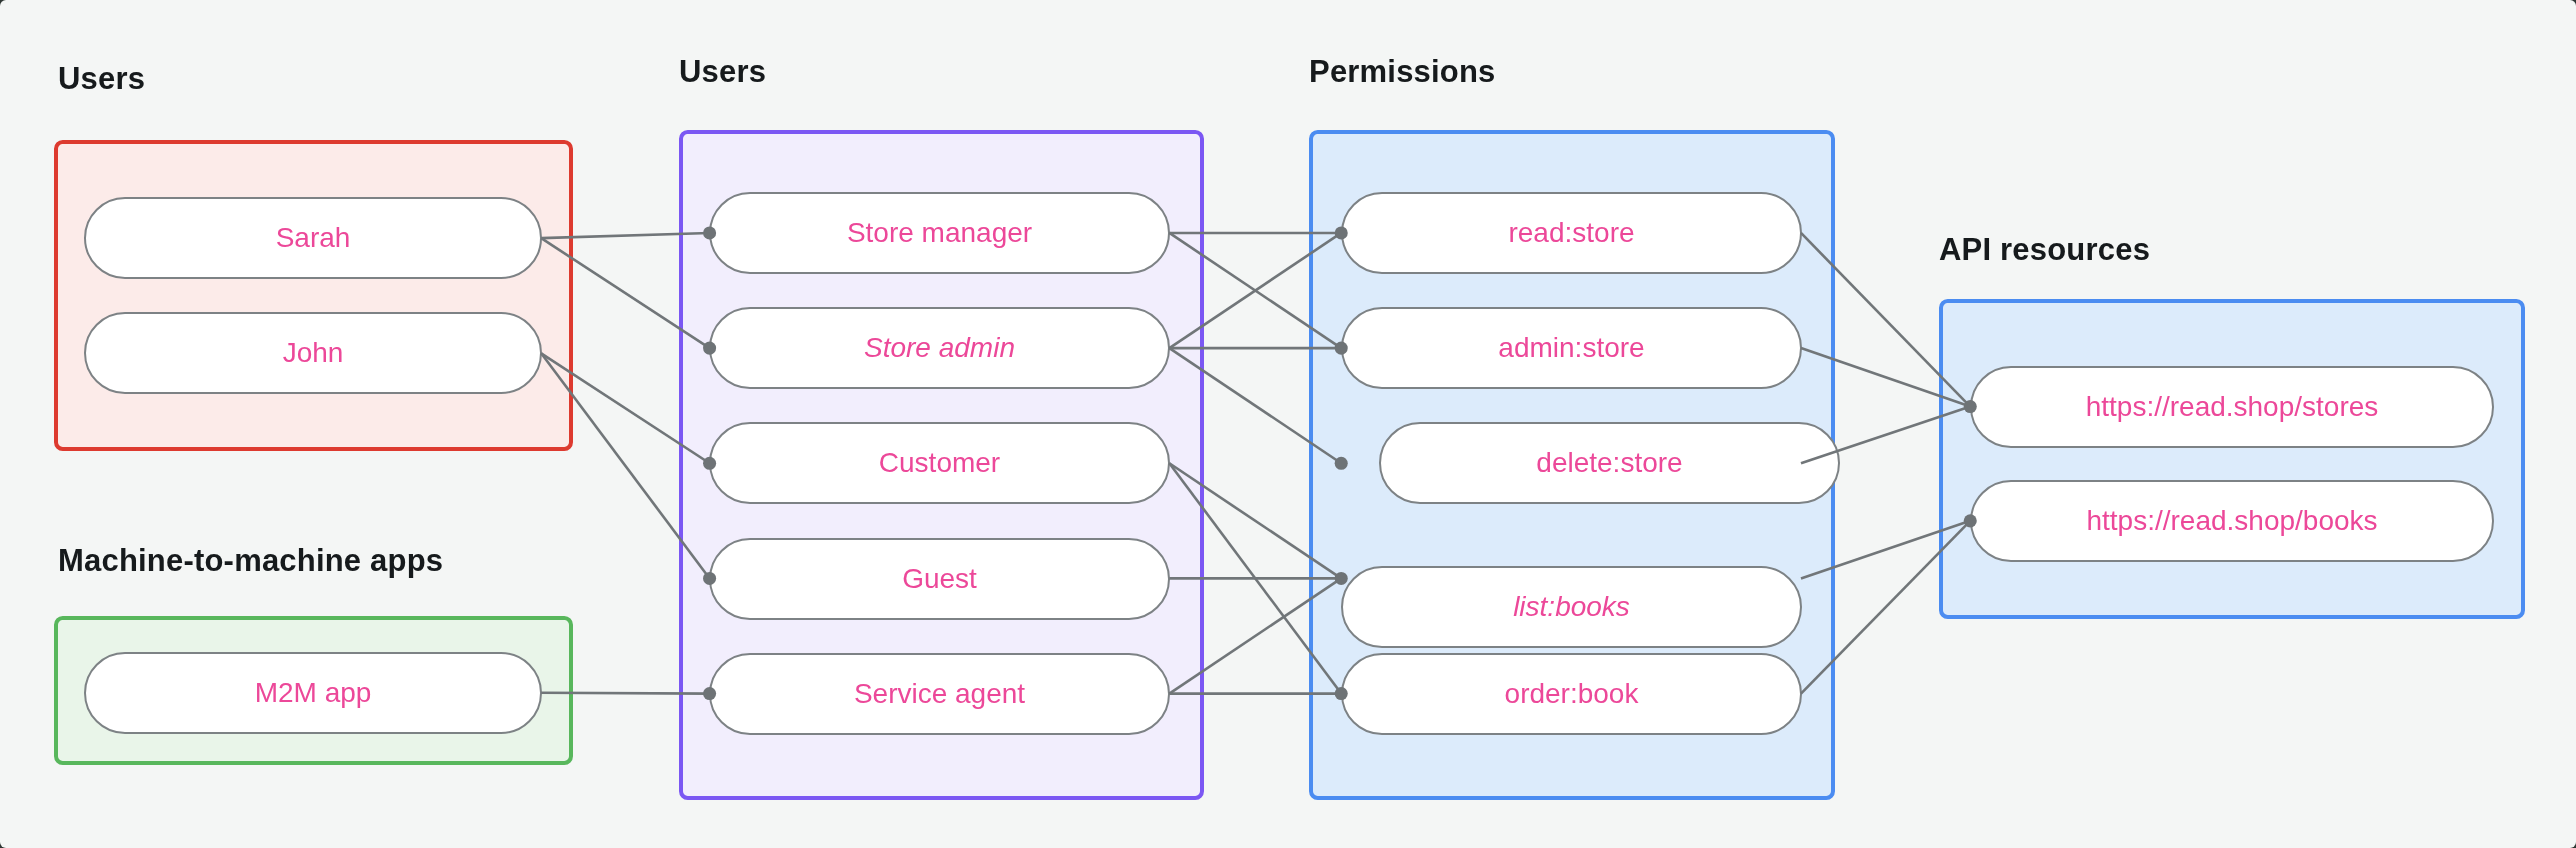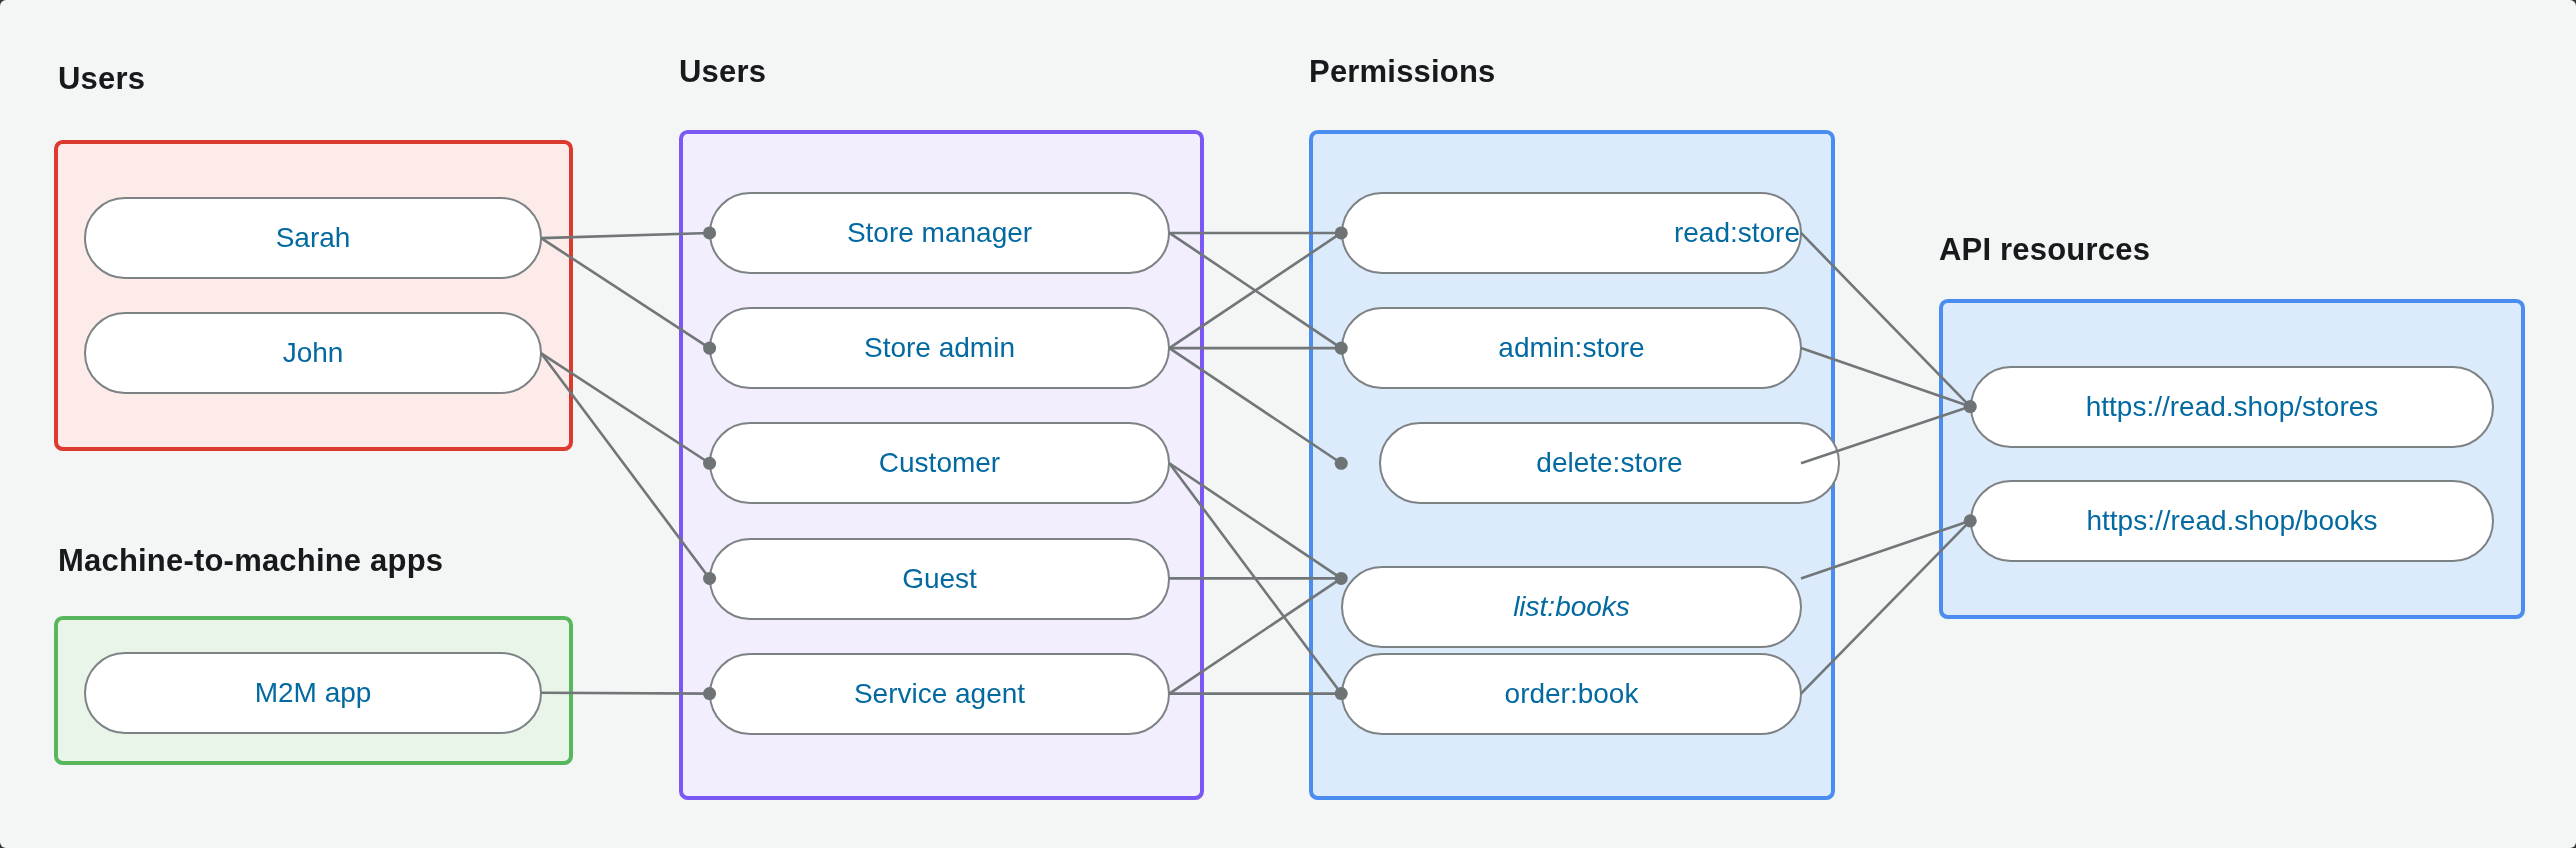--- a/index.html
+++ b/index.html
@@ -38,21 +38,21 @@
     border: 2.6px solid #7d8285;
     border-radius: 41px;
     box-sizing: border-box;
     display: flex;
     align-items: center;
     justify-content: center;
   }
   .node-pill span {
     font-size: 28px;
     font-weight: 400;
-    color: #0369a1;
+    color: #ec4899;
     white-space: nowrap;
   }
   #edge-layer {
     position: absolute;
     left: 0;
     top: 0;
     pointer-events: none;
   }
 </style>
 </head>
@@ -71,35 +71,35 @@
       <div class="group-label" style="left: 58px; top: 543px;">Machine-to-machine apps</div>
       <div class="group-box" style="left: 54px; top: 616px; width: 519px; height: 149px; border-color: rgb(88, 183, 92); background: rgb(233, 245, 233);"></div>
       <div class="node-pill" style="left: 84px; top: 652px; width: 458px;">
         <span>M2M app</span>
       </div>
       <div class="group-label" style="left: 679px; top: 54px;">Users</div>
       <div class="group-box" style="left: 679px; top: 130px; width: 525px; height: 670px; border-color: rgb(123, 87, 243); background: rgb(242, 238, 253);"></div>
       <div class="node-pill" style="left: 709px; top: 192px; width: 461px;">
         <span>Store manager</span>
       </div>
-      <div class="node-pill" style="left: 709px; top: 307px; width: 461px;">
+      <div class="node-pill" style="left: 709px; top: 307px; width: 461px; font-style: italic;">
         <span>Store admin</span>
       </div>
       <div class="node-pill" style="left: 709px; top: 422px; width: 461px;">
         <span>Customer</span>
       </div>
       <div class="node-pill" style="left: 709px; top: 538px; width: 461px;">
         <span>Guest</span>
       </div>
       <div class="node-pill" style="left: 709px; top: 653px; width: 461px;">
         <span>Service agent</span>
       </div>
       <div class="group-label" style="left: 1309px; top: 54px;">Permissions</div>
       <div class="group-box" style="left: 1309px; top: 130px; width: 526px; height: 670px; border-color: rgb(75, 140, 241); background: rgb(220, 235, 251);"></div>
-      <div class="node-pill" style="left: 1341px; top: 192px; width: 461px; justify-content: flex-end;">
+      <div class="node-pill" style="left: 1341px; top: 192px; width: 461px;">
         <span>read:store</span>
       </div>
       <div class="node-pill" style="left: 1341px; top: 307px; width: 461px;">
         <span>admin:store</span>
       </div>
       <div class="node-pill" style="left: 1379px; top: 422px; width: 461px;">
         <span>delete:store</span>
       </div>
       <div class="node-pill" style="left: 1341px; top: 566px; width: 461px; font-style: italic;">
         <span>list:books</span>

